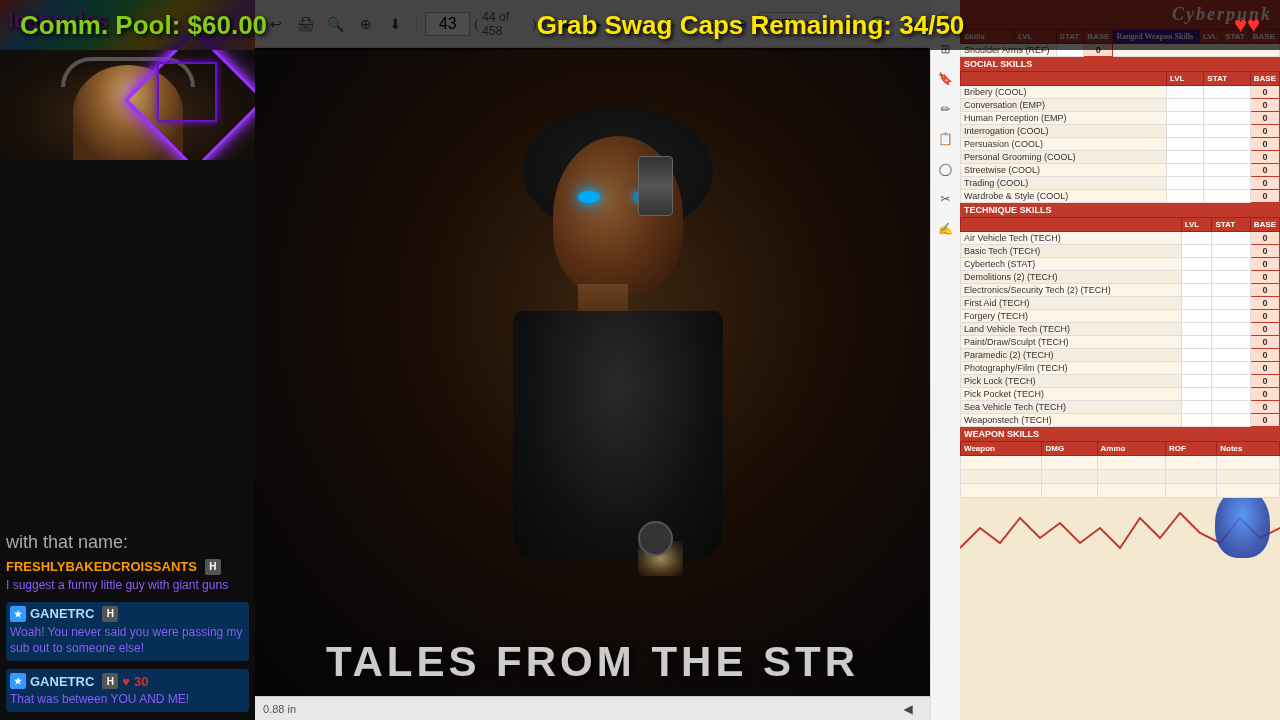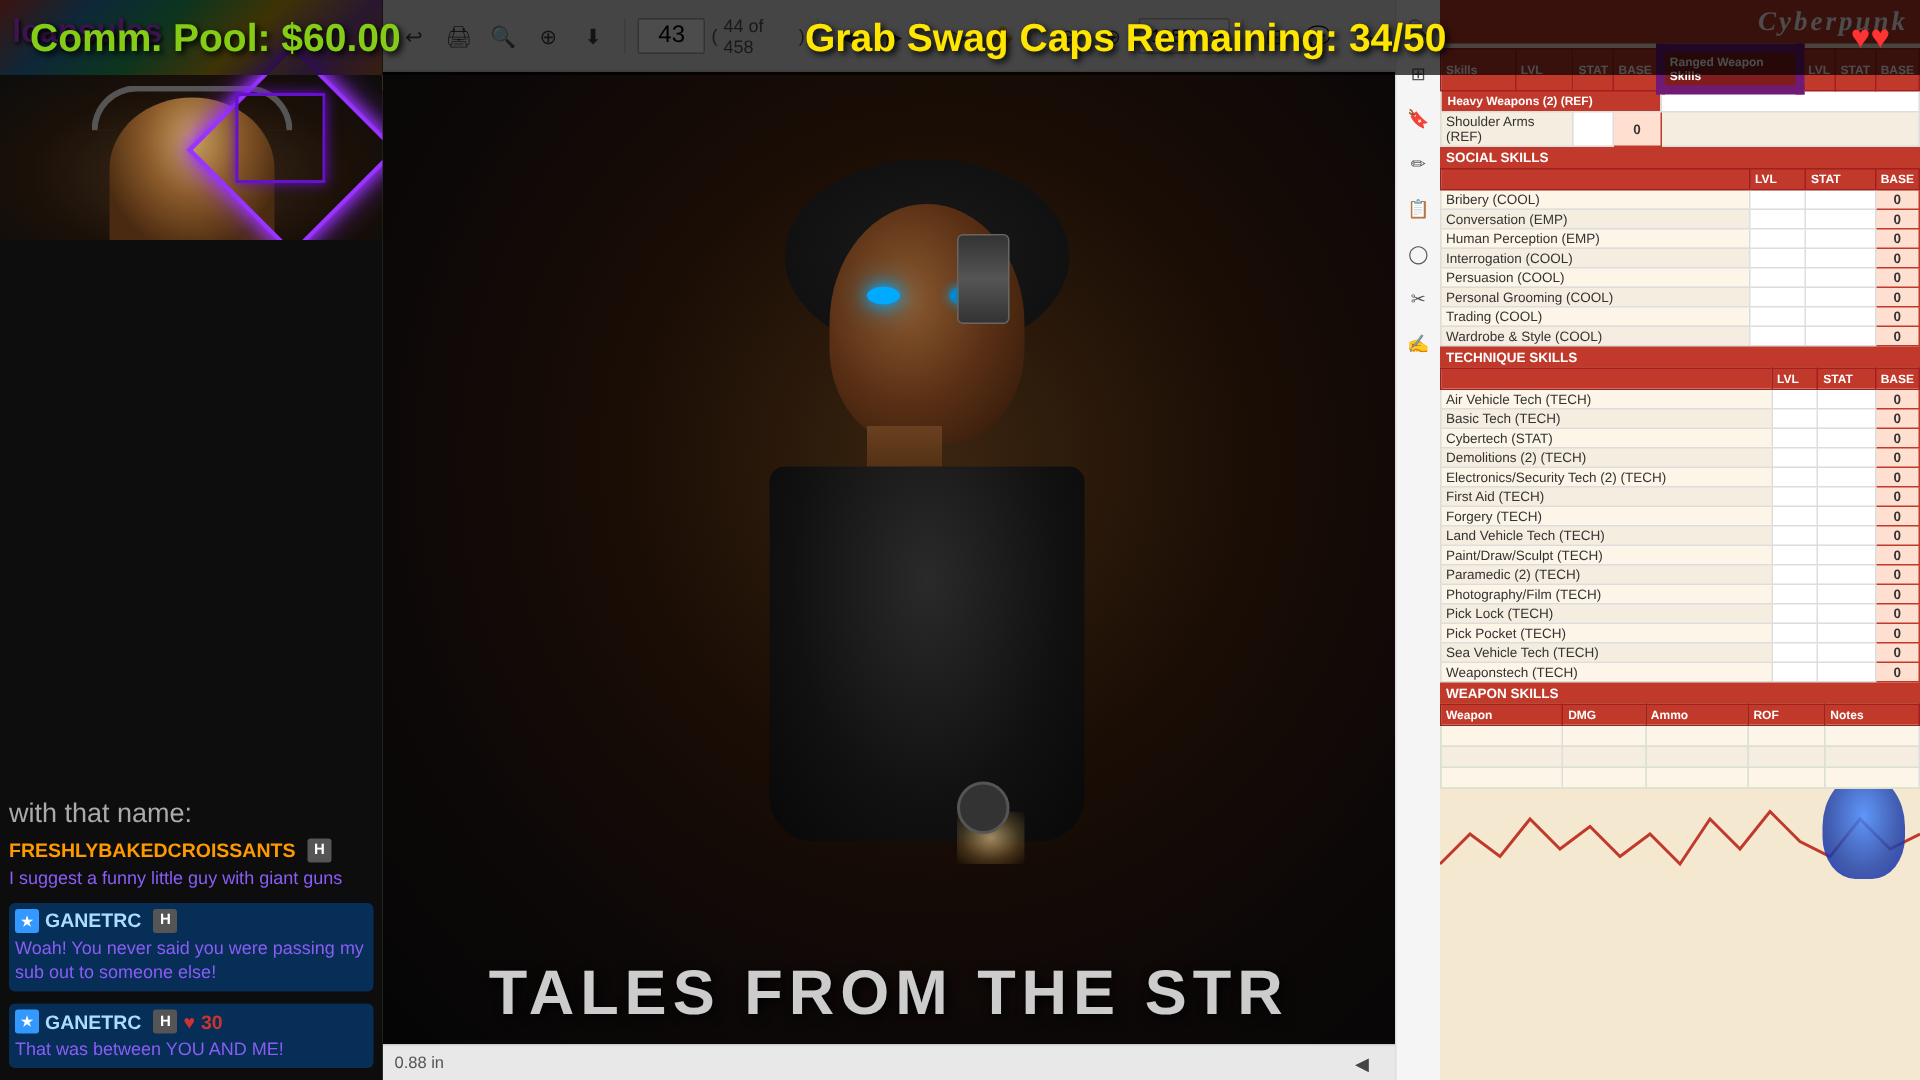--- a/index.html
+++ b/index.html
@@ -679,31 +679,27 @@
 <div id="char-sheet">
   <div id="sheet-header">Cyberpunk</div>
 
   <table class="sheet-table">
     <thead>
       <tr>
         <th colspan="2">Skills</th>
         <th>LVL</th>
         <th>STAT</th>
         <th>BASE</th>
-        <th colspan="2" style="background:#7f1d1d;color:white;font-size:8px;font-weight:bold;padding:2px 3px;border:6px solid #701a75;">Ranged Weapon Skills</th>
+        <th colspan="2" style="background:#4c1d95;color:white;font-size:8px;font-weight:bold;padding:2px 3px;border:1px solid #701a75;font-family:Liberation Serif, serif;">Ranged Weapon Skills</th>
         <th>LVL</th>
         <th>STAT</th>
         <th>BASE</th>
       </tr>
     </thead>
     <tbody>
-      <tr>
-          <td colspan="5" style="background:#c0392b;color:white;font-weight:bold;padding:2px 4px;font-size:8px;">Heavy Weapons (2) (REF)</td>
-          <td colspan="5" class="zero-cell"></td>
-        </tr>
       <tr>
         <td colspan="3">Shoulder Arms (REF)</td>
         <td class="zero-cell"></td>
         <td class="num-cell">0</td>
         <td colspan="5"></td>
       </tr>
     </tbody>
   </table>
 
   <div class="sheet-section-header">Social Skills</div>
@@ -742,20 +738,26 @@
           <td class="num-cell">0</td>
         </tr>
       <tr>
           <td colspan="3">Persuasion (COOL)</td>
           <td class="zero-cell"></td>
           <td class="zero-cell"></td>
           <td class="num-cell">0</td>
         </tr>
       <tr>
           <td colspan="3">Personal Grooming (COOL)</td>
+          <td class="zero-cell"></td>
+          <td class="zero-cell"></td>
+          <td class="num-cell">0</td>
+        </tr>
+      <tr>
+          <td colspan="3">Streetwise (COOL)</td>
           <td class="zero-cell"></td>
           <td class="zero-cell"></td>
           <td class="num-cell">0</td>
         </tr>
       <tr>
           <td colspan="3">Trading (COOL)</td>
           <td class="zero-cell"></td>
           <td class="zero-cell"></td>
           <td class="num-cell">0</td>
         </tr>

